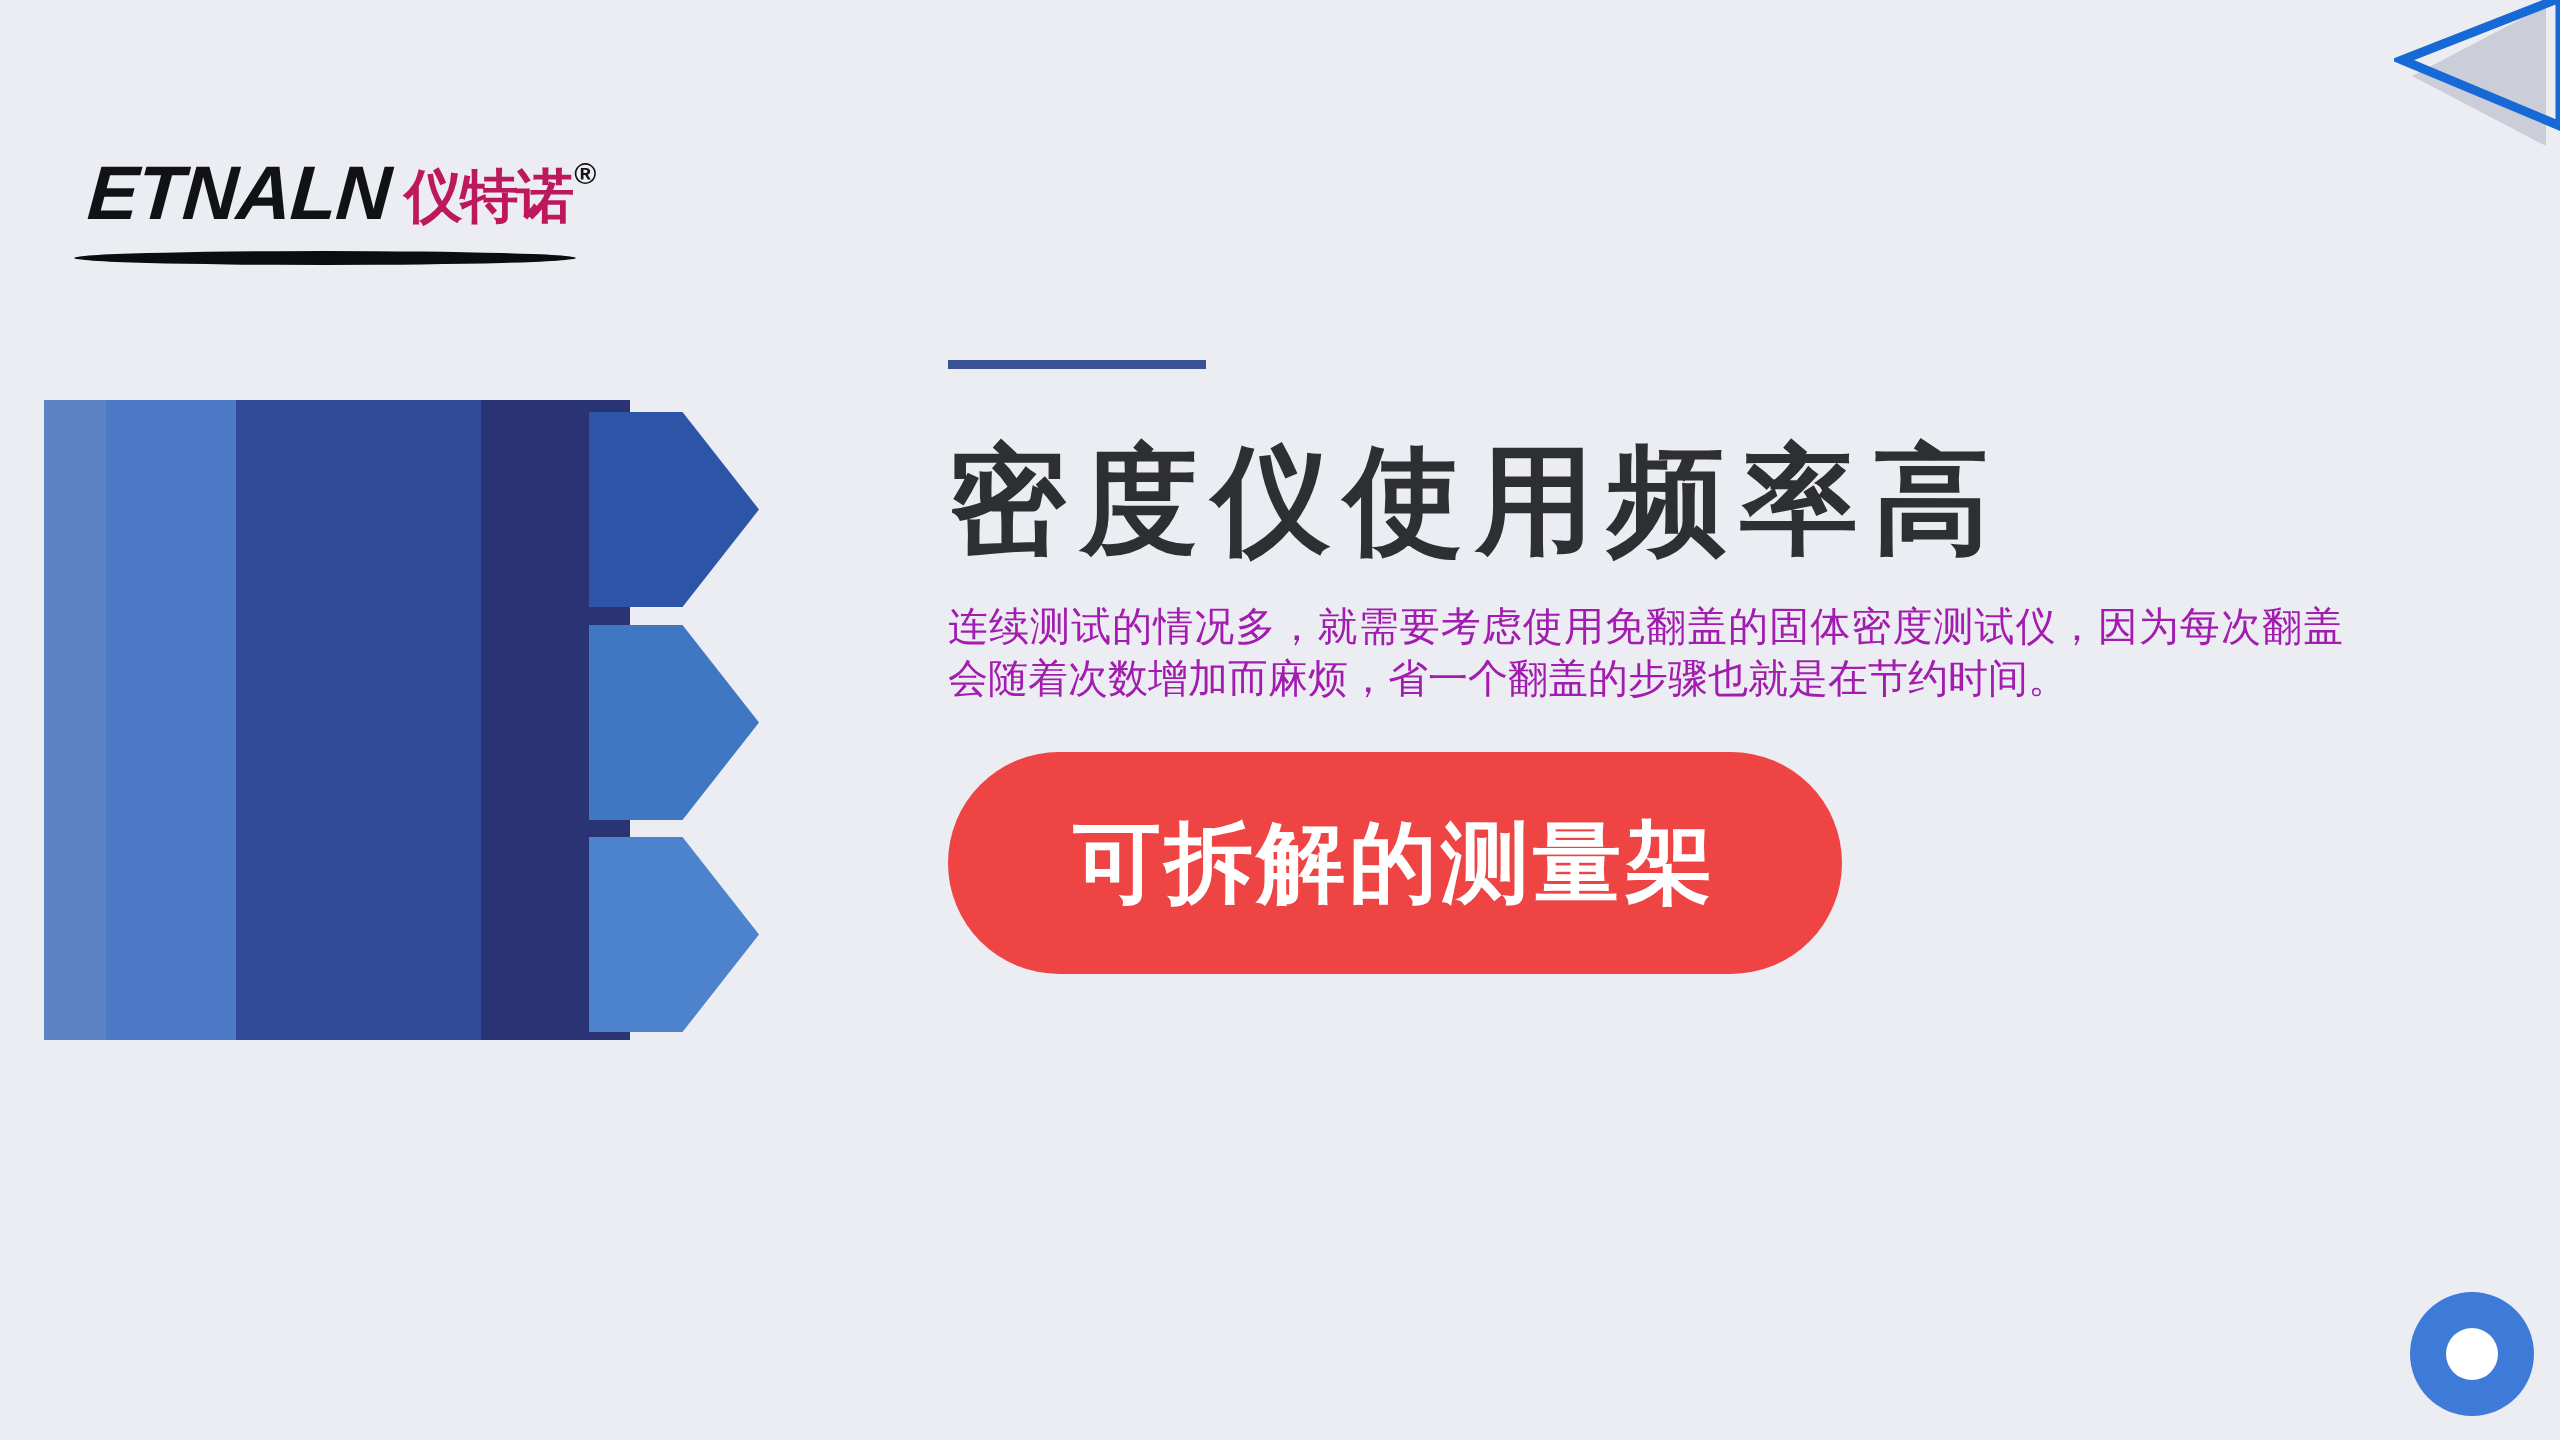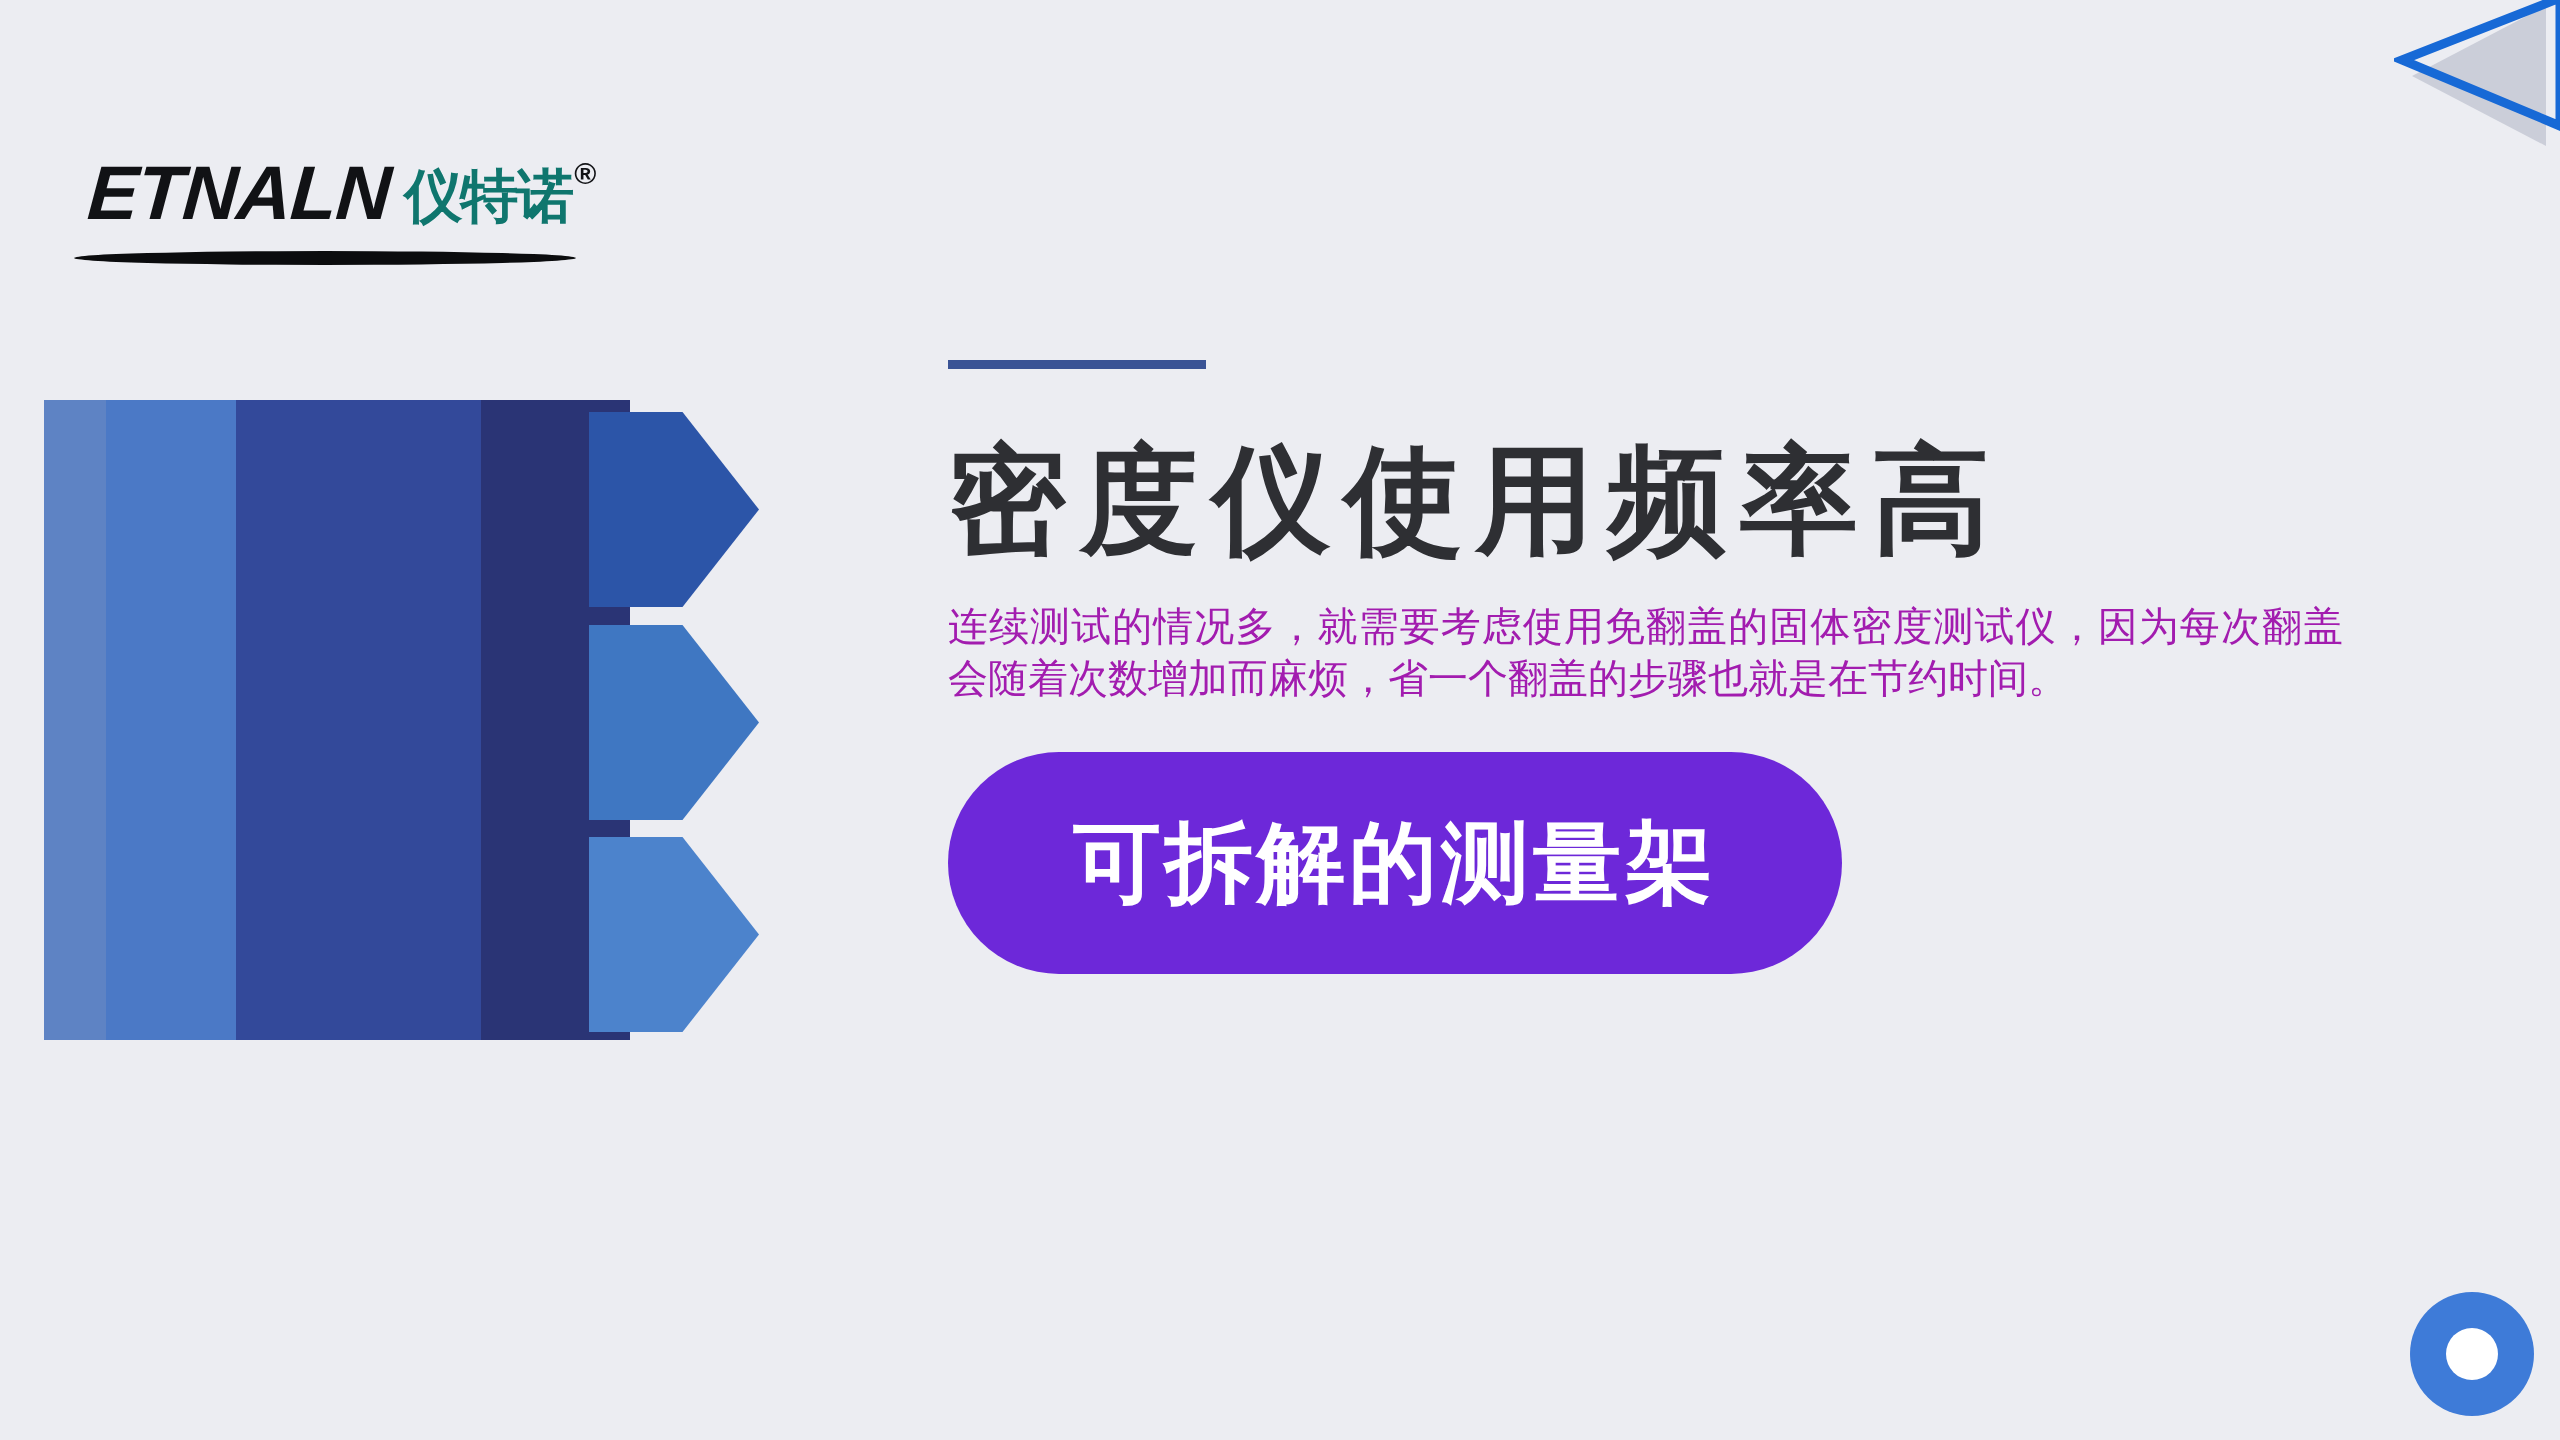--- a/index.html
+++ b/index.html
@@ -42,21 +42,21 @@
     font-style: italic;
     letter-spacing: -1px;
     color: #111215;
     line-height: 1;
     transform: skewX(-4deg);
   }
   .logo-cn {
     font-family: "DejaVu Sans", "Liberation Sans", sans-serif;
     font-size: 58px;
     font-weight: 700;
-    color: #0f766e;
+    color: #be185d;
     line-height: 1;
     margin-left: 14px;
     margin-top: 12px;
     letter-spacing: -2px;
   }
   .logo-reg {
     font-family: "Liberation Sans", "DejaVu Sans", sans-serif;
     font-size: 30px;
     font-weight: 700;
     color: #111215;
@@ -140,21 +140,21 @@
   }
   .cta-wrap {
     margin-top: 48px;
   }
   .cta-button {
     display: inline-flex;
     align-items: center;
     justify-content: center;
     width: 894px;
     height: 222px;
-    background: #6d28d9;
+    background: #ef4444;
     border: none;
     border-radius: 111px;
     color: #FFFFFF;
     font-family: "DejaVu Sans", "Liberation Sans", sans-serif;
     font-size: 88px;
     font-weight: 700;
     letter-spacing: 4px;
     cursor: pointer;
     padding: 0;
   }

